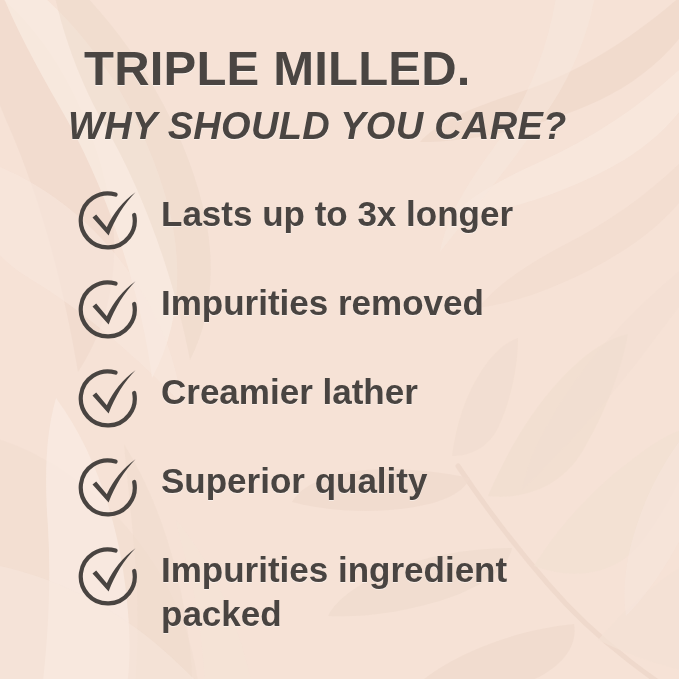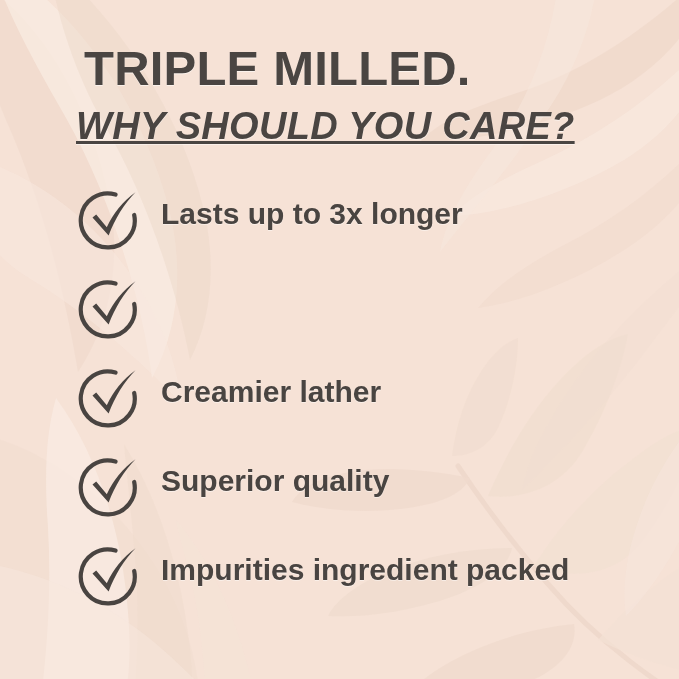--- a/index.html
+++ b/index.html
@@ -48,32 +48,31 @@
     line-height: 1;
     font-weight: 700;
     letter-spacing: 0.2px;
     color: #4a4542;
     text-shadow: 0 1px 0 rgba(255,255,255,0.55);
     white-space: nowrap;
   }
 
   .subhead {
     position: absolute;
-    left: 76px;
+    left: 68px;
     top: 107px;
     margin: 0;
     font-size: 38px;
     line-height: 1;
     font-weight: 700;
     font-style: italic;
     letter-spacing: 0.3px;
     color: #4a4542;
     text-shadow: 0 1px 0 rgba(255,255,255,0.5);
     white-space: nowrap;
-    text-decoration: underline;
   }
 
   #benefit-list {
     position: absolute;
     left: 76px;
     top: 188px;
     width: 560px;
     list-style: none;
     margin: 0;
     padding: 0;
@@ -89,21 +88,21 @@
     flex: 0 0 auto;
     width: 66px;
     height: 64px;
     margin-top: 1px;
   }
 
   .benefit-text {
     flex: 1 1 auto;
     margin-left: 19px;
     margin-top: 4px;
-    font-size: 30px;
+    font-size: 35px;
     line-height: 44px;
     font-weight: 700;
     color: #494441;
     text-shadow: 0 1px 0 rgba(255,255,255,0.45);
   }
 
   .benefit-item.two-line .benefit-text {
     max-width: 410px;
   }
 </style>
@@ -208,20 +207,21 @@
         </svg>
         <span class="benefit-text">Lasts up to 3x longer</span>
       </li>
 
       <li class="benefit-item">
         <svg class="check-icon" viewBox="0 0 66 64" xmlns="http://www.w3.org/2000/svg" aria-hidden="true">
           <path d="M39.5,5.6 A27,27 0 1 0 58.2,26.0" fill="none" stroke="#494441" stroke-width="4.2" stroke-linecap="round"></path>
           <path d="M16.5,28.5 L20.2,25.6 L30.8,38.2 C37.5,24.0 47.0,12.0 59.5,3.2
                    C48.2,14.8 39.0,29.4 32.6,46.6 Z" fill="#494441"></path>
         </svg>
+        <span class="benefit-text">Impurities removed</span>
       </li>
 
       <li class="benefit-item">
         <svg class="check-icon" viewBox="0 0 66 64" xmlns="http://www.w3.org/2000/svg" aria-hidden="true">
           <path d="M39.5,5.6 A27,27 0 1 0 58.2,26.0" fill="none" stroke="#494441" stroke-width="4.2" stroke-linecap="round"></path>
           <path d="M16.5,28.5 L20.2,25.6 L30.8,38.2 C37.5,24.0 47.0,12.0 59.5,3.2
                    C48.2,14.8 39.0,29.4 32.6,46.6 Z" fill="#494441"></path>
         </svg>
         <span class="benefit-text">Creamier lather</span>
       </li>

